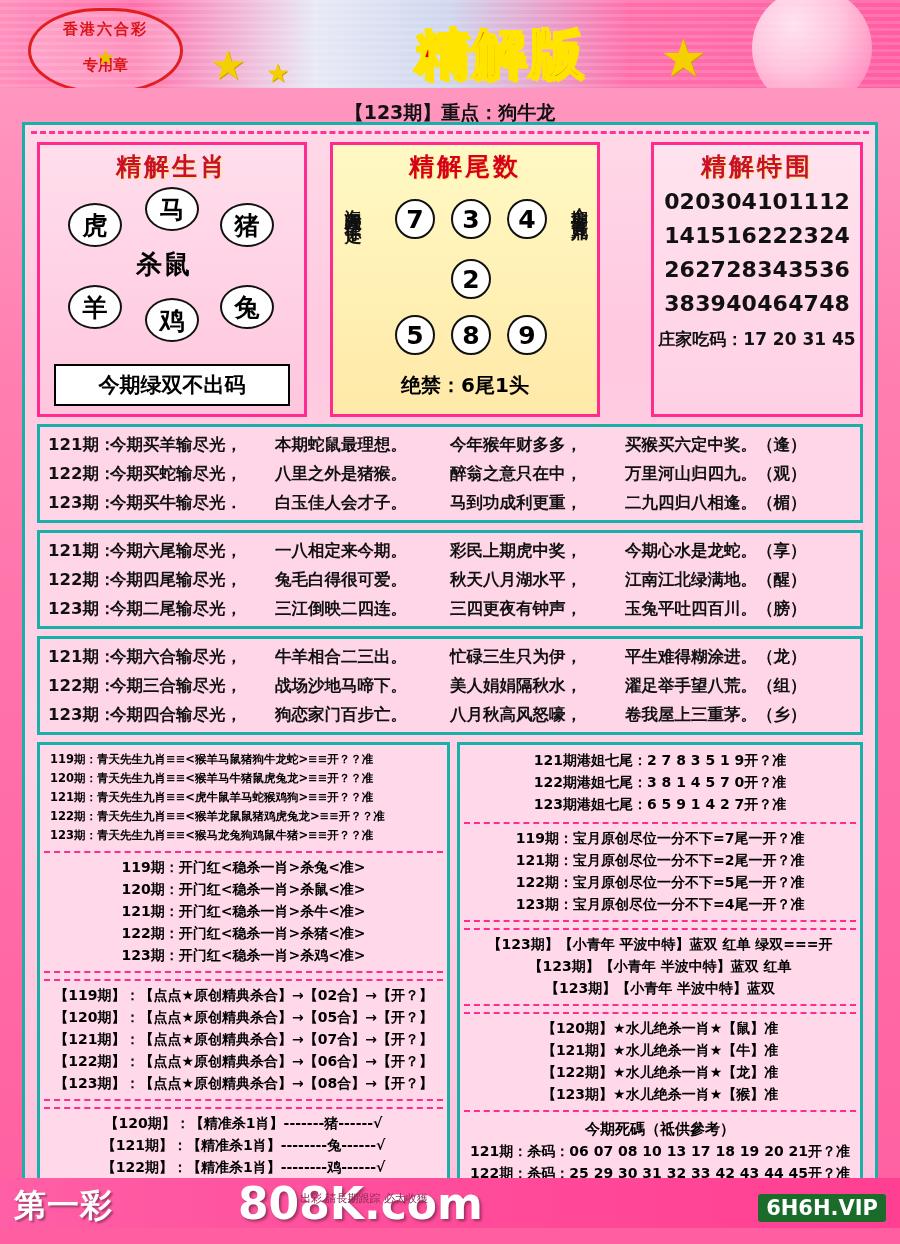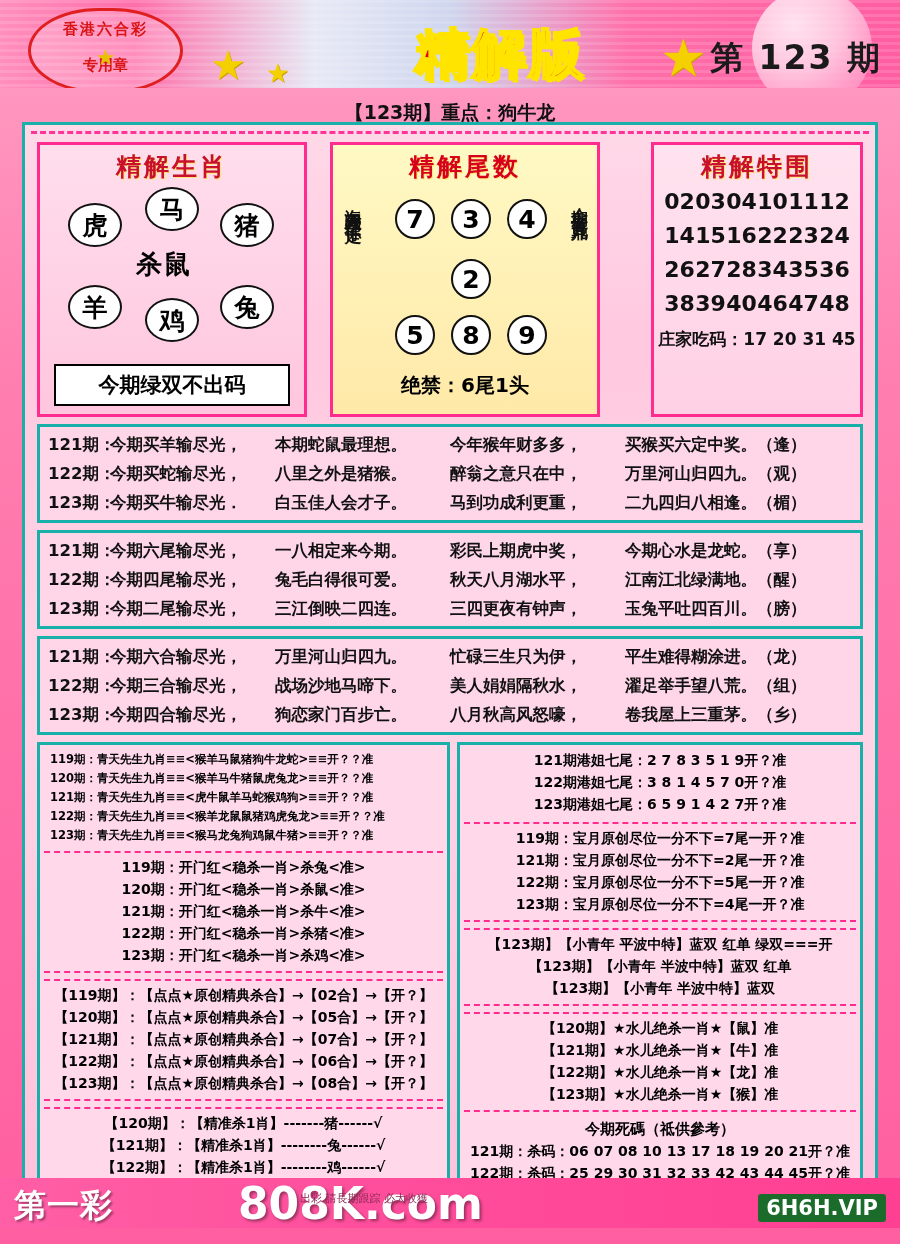--- a/index.html
+++ b/index.html
@@ -238,21 +238,20 @@
       <div class="s2">专用章</div>
     </div>
 
     <div class="gold-star" style="left:210px; top:42px;">★</div>
     <div class="gold-star" style="left:266px; top:58px; font-size:26px;">★</div>
     <div class="gold-star" style="left:660px; top:28px; font-size:52px;">★</div>
 
     <div class="orb"></div>
 
     <div class="big-title">精解版</div>
-    <div class="issue-no">第 123 期</div>
   </div>
 
   <div class="subtitle">【123期】重点：狗牛龙</div>
 
   <div class="frame">
   <div class="frame-inner">
 
     <div class="top-row">
 
       <div class="panel p1">
@@ -361,21 +360,21 @@
               <div class="c2">今期二尾输尽光，</div>
               <div class="c3">三江倒映二四连。</div>
               <div class="c4">三四更夜有钟声，</div>
               <div class="c5">玉兔平吐四百川。（膀）</div>
             </div>
           </div>
           <div class="verse-block">
             <div class="vrow">
               <div class="c1">121期：</div>
               <div class="c2">今期六合输尽光，</div>
-              <div class="c3">万里河山归四九。</div>
+              <div class="c3">牛羊相合二三出。</div>
               <div class="c4">忙碌三生只为伊，</div>
               <div class="c5">平生难得糊涂进。（龙）</div>
             </div>
             <div class="vrow">
               <div class="c1">122期：</div>
               <div class="c2">今期三合输尽光，</div>
               <div class="c3">战场沙地马啼下。</div>
               <div class="c4">美人娟娟隔秋水，</div>
               <div class="c5">濯足举手望八荒。（组）</div>
             </div>

